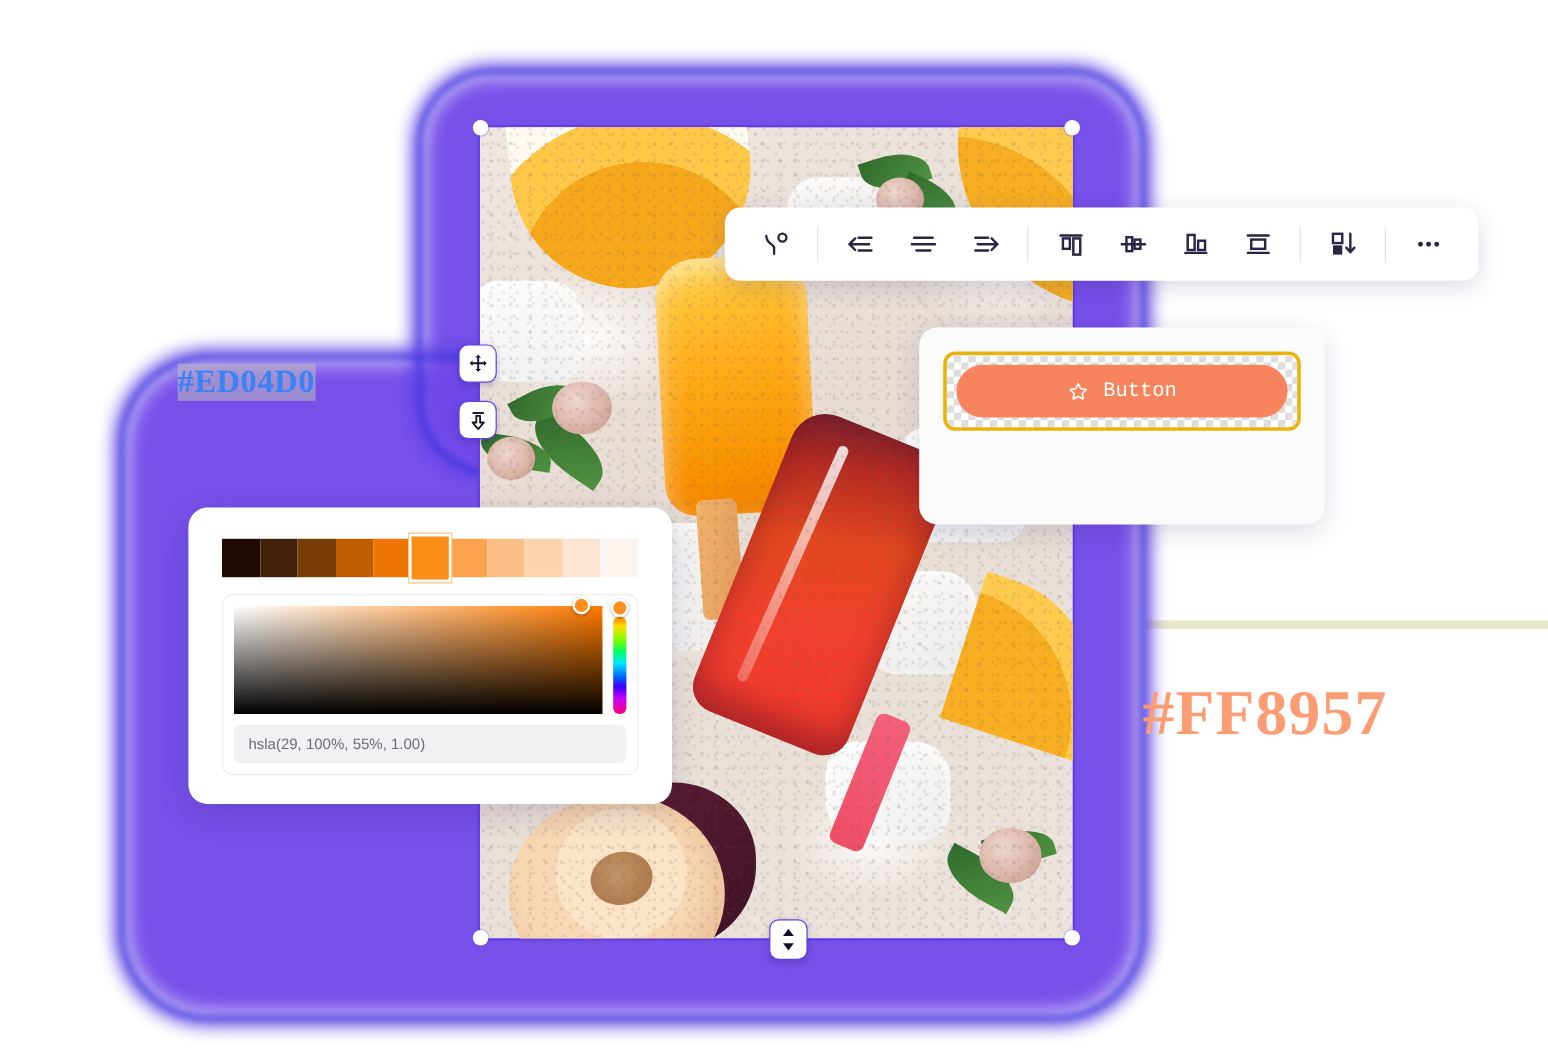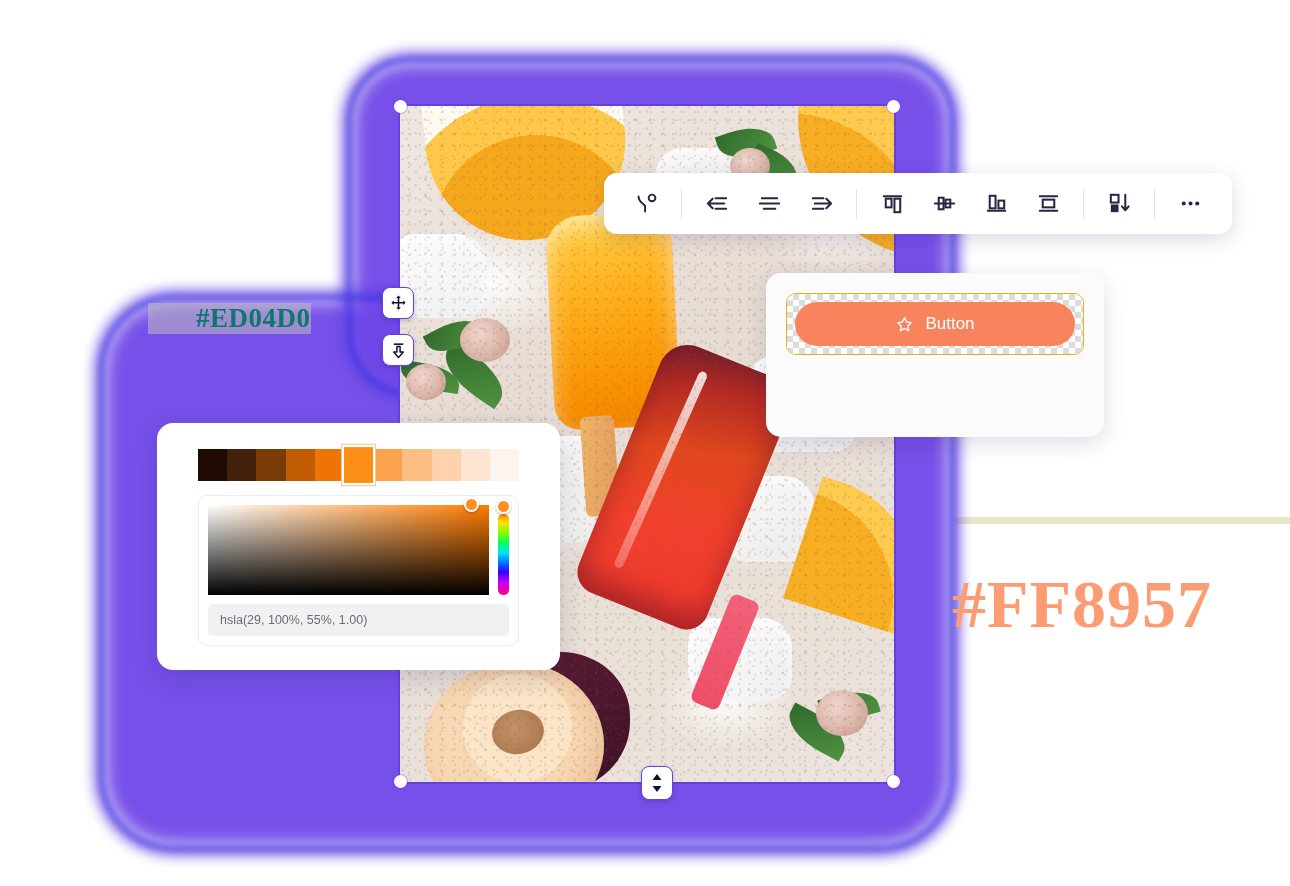--- a/index.html
+++ b/index.html
@@ -199,24 +199,25 @@
     position: absolute;
     left: 766px; top: 273px;
     width: 338px; height: 164px;
     background: #fbfbfc;
     border-radius: 15px;
     box-shadow: 0 6px 22px rgba(40,20,90,.15);
     padding: 20px;
   }
   .style-inner {
     width: 100%;
-    border: 1px solid #eab308;
+    border: 3px solid #eab308;
     border-radius: 10px;
     overflow: hidden;
     background: #fff;
+    font-family: Liberation Mono, monospace;
   }
   .checker {
     background-color: #fff;
     background-image:
       linear-gradient(45deg, #dcdcdc 25%, transparent 25%, transparent 75%, #dcdcdc 75%),
       linear-gradient(45deg, #dcdcdc 25%, transparent 25%, transparent 75%, #dcdcdc 75%);
     background-size: 12px 12px;
     background-position: 0 0, 6px 6px;
     padding: 8px;
   }
@@ -247,21 +248,21 @@
   }
 
   
   .color-panel {
     position: absolute;
     left: 157px; top: 423px;
     width: 403px; height: 247px;
     background: #ffffff;
     border-radius: 16px;
     box-shadow: 0 8px 26px rgba(40,20,90,.16);
-    padding: 26px 41px;
+    padding: 26px 28px;
   }
   .swatch-row {
     display: flex;
     height: 32px;
     margin-bottom: 14px;
   }
   .swatch { flex: 1 1 0; cursor: pointer; }
   .swatch.selected {
     box-shadow: 0 0 0 2px #fff, 0 0 0 3px #f4c98f;
     z-index: 2;
@@ -333,21 +334,21 @@
     letter-spacing: .5px;
     color: #fc9c73;
     white-space: nowrap;
     background: rgba(190,190,190,.55);
   }
   .hex-right {
     position: absolute;
     left: 952px; top: 565px;
     font-family: "Liberation Serif", serif;
     font-weight: bold;
-    font-size: 68px;
+    font-size: 53px;
     letter-spacing: 1px;
     color: #fc9c73;
     white-space: nowrap;
   }
 </style>
 </head>
 <body>
 
 <div id="stage">
 
@@ -547,16 +548,16 @@
           <div class="hue-bar"></div>
           <div class="hue-thumb" style="background: rgb(255, 143, 31);"></div>
         </div>
       </div>
       <div class="hsla-field">
         <span>hsla(29, 100%, 55%, 1.00)</span>
       </div>
     </div>
   </div>
 
-  <div class="hex-left" style="color: #0f766e; padding-left: 48px;">#ED04D0</div>
+  <div class="hex-left" style="color: #3b82f6;">#ED04D0</div>
   <div class="hex-right" style="color: rgb(252, 156, 115);">#FF8957</div>
 
 </div>
 
 </body></html>

